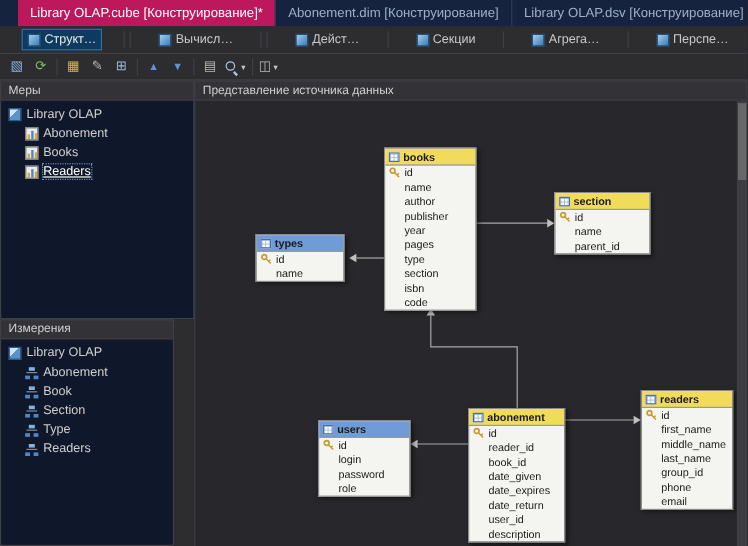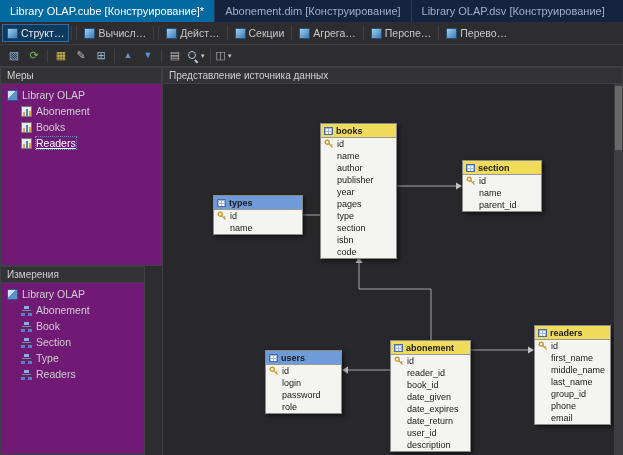--- a/index.html
+++ b/index.html
@@ -15,31 +15,31 @@
   #tabstrip {
     position:absolute; left:0; top:0; width:623px; height:22px;
     background:#16233e; display:flex; align-items:stretch; font-size:11px;
     overflow:hidden;
   }
   .doc-tab {
     display:flex; align-items:center; padding:0 10px; color:#9fb0c8;
     white-space:nowrap; cursor:default;
   }
   .doc-tab + .doc-tab { border-left:1px solid #2c3a58; }
-  .doc-tab.active { background:#0369a1; color:#ffffff; border-left:none; }
+  .doc-tab.active { background:#be185d; color:#ffffff; border-left:none;margin-left:15px; }
 
   
   #designer-row {
     position:absolute; left:0; top:22px; width:623px; height:23px;
     background:#2d2d30; border-bottom:1px solid #3f3f46;
     display:flex; align-items:center; padding:0 2px; font-size:10.5px;
     overflow:hidden;
   }
   .dtab {
-    display:flex; align-items:center; gap:3px; padding:2px 4px; margin:1px 0;
+    display:flex; align-items:center; gap:3px; padding:2px 4px; margin:1px 16px;
     border:1px solid transparent; color:#c8c8c8; white-space:nowrap;
   }
   .dtab.active { background:#0e3a5f; border-color:#2f6ea5; color:#eaeaea; }
   .dtab-icon {
     width:11px; height:11px; flex:0 0 auto;
     background:linear-gradient(135deg,#9fd0f0,#3a7ab8);
     border:1px solid #274e75;
   }
   .dsep { width:1px; height:14px; background:#3f3f46; margin:0 2px; flex:0 0 auto; }
 
@@ -75,21 +75,21 @@
   #left { position:absolute; left:0; top:67px; width:162px; bottom:0; }
   .panel-header {
     height:17px; background:#333337; border:1px solid #3f3f46;
     color:#d0d0d0; font-size:10px; display:flex; align-items:center;
     padding-left:6px; white-space:nowrap; overflow:hidden;
   }
   #measures-panel { position:absolute; left:0; top:0; width:162px; height:199px; }
   #dims-panel { position:absolute; left:0; top:199px; width:145px; bottom:0; }
   .tree {
     position:absolute; left:0; top:17px; right:0; bottom:0;
-    background:#701a75; border:1px solid #3f3f46; border-top:none;
+    background:#0f172a; border:1px solid #3f3f46; border-top:none;
     padding-top:3px; overflow:hidden;
   }
   .tree-item { height:16px; display:flex; align-items:center; gap:4px; color:#cfcfcf; font-size:10.5px; white-space:nowrap; }
   .tree-item.sel .tlabel { color:#ffffff; text-decoration:underline; outline:1px dotted #6a8fbf; }
   .ticon { flex:0 0 auto; display:inline-block; }
   .icon-cube {
     width:11px; height:11px;
     background:linear-gradient(135deg,#cfe6f7 0 40%,#5b93c9 40% 100%);
     border:1px solid #2d5b8c;
   }
@@ -369,21 +369,21 @@
                 </svg></span>
               <span class="cname">id</span>
             </div>
             <div class="dsv-row">
               <span class="cname">name</span>
             </div>
             <div class="dsv-row">
               <span class="cname">parent_id</span>
             </div>
           </div>
-          <div class="dsv-table" style="left: 50px; top: 111px; width: 90px;">
+          <div class="dsv-table" style="left: 50px; top: 111px; width: 74px;">
             <div class="dsv-header" style="background: rgb(111, 155, 216);">
               <span class="tbl-icon"></span>
               <span>types</span>
             </div>
             <div class="dsv-row">
               <span class="pk-icon"><svg width="10" height="10" viewBox="0 0 10 10">
                   <circle cx="3.2" cy="3.2" r="2" fill="none" stroke="#c89b2a" stroke-width="1.4"></circle>
                   <path d="M4.7 4.7 L8.6 8.6 M6.8 6.8 L8.3 5.4" stroke="#c89b2a" stroke-width="1.2" fill="none"></path>
                 </svg></span>
               <span class="cname">id</span>

